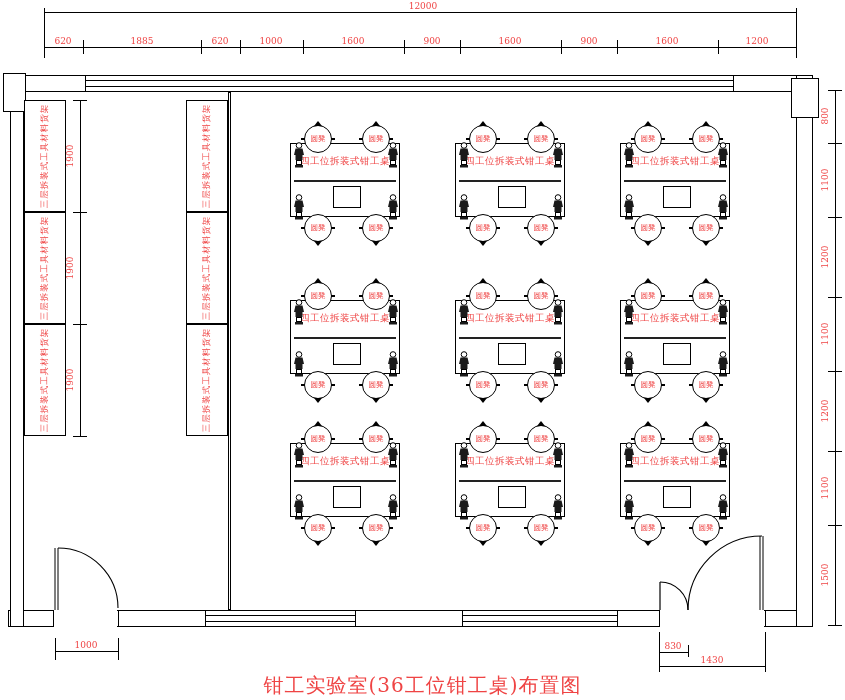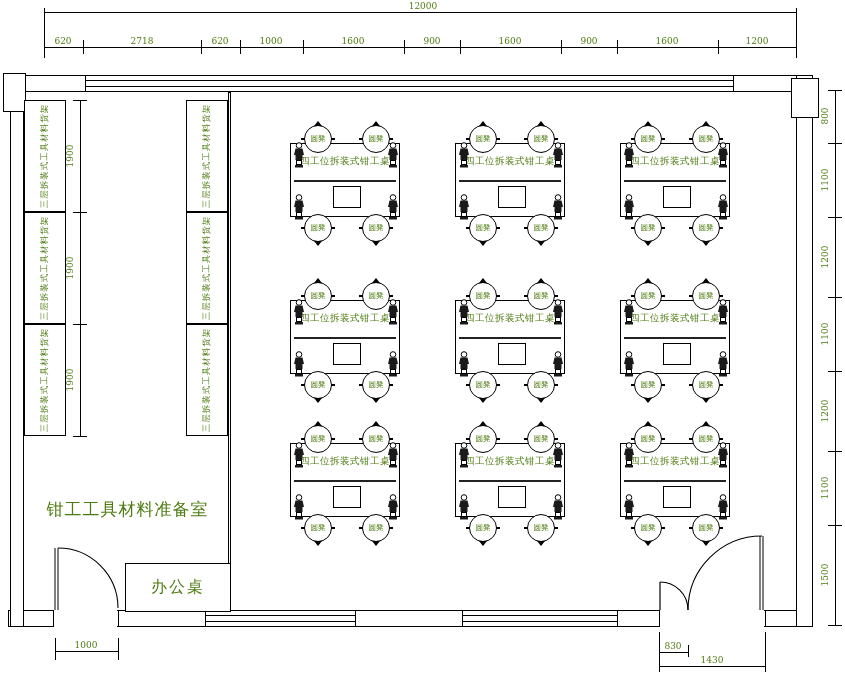--- a/index.html
+++ b/index.html
@@ -1,17 +1,17 @@
 <!DOCTYPE html>
 <html><head>
 <meta charset="utf-8">
 <style>
   html,body{margin:0;padding:0;background:#fff}
   #plan{position:relative;width:845px;height:700px;background:#fff;overflow:hidden;
-        font-family:"DejaVu Serif","Liberation Serif",serif;color:#4d7c0f}
+        font-family:"DejaVu Serif","Liberation Serif",serif;color:#ef4444}
   .abs{position:absolute}
   .wall{position:absolute;background:#fff;border:1px solid #000;box-sizing:border-box}
   .lh{position:absolute;height:1px;background:#000}
   .lv{position:absolute;width:1px;background:#000}
   .erase{position:absolute;background:#fff}
   .dimtxt{position:absolute;font-size:9px;white-space:nowrap;text-align:center}
   .vrot{display:flex;align-items:center;justify-content:center}
   .vrot span{transform:rotate(-90deg);white-space:nowrap;font-size:9px}
   .shelf{position:absolute;border:1px solid #000;background:#fff;box-sizing:border-box;
          display:flex;align-items:center;justify-content:center}
@@ -90,52 +90,49 @@
   <svg class="abs" style="left:655px;top:528px" width="115" height="84">
     <line x1="5" y1="54" x2="5" y2="82" stroke="#000" stroke-width="1.2"></line>
     <path d="M5,54 A28,28 0 0 1 33,82" fill="none" stroke="#000" stroke-width="1.1"></path>
     <line x1="105" y1="8" x2="105" y2="82" stroke="#000" stroke-width="1"></line>
     <line x1="108" y1="8" x2="108" y2="82" stroke="#000" stroke-width="1"></line>
     <path d="M107,8 A74,74 0 0 0 33,82" fill="none" stroke="#000" stroke-width="1.1"></path>
   </svg>
 
   <div class="lv" style="left:80px;top:100px;height:336px"></div>
 
-  <div class="roomlabel" style="left:30px;top:498px;width:195px">钳工工具材料准备室</div>
-
-  <div class="desk" style="left:125px;top:563px;width:104px;height:47px">
-    <span>办公桌</span>
-  </div>
+
 
   <div class="lv" style="left:55px;top:638px;height:22px"></div>
   <div class="lv" style="left:118px;top:638px;height:22px"></div>
   <div class="lh" style="left:55px;top:651px;width:63px"></div>
   <div class="dimtxt" style="left:61px;top:640px;width:50px">1000</div>
 
   <div class="lv" style="left:659px;top:632px;height:40px"></div>
   <div class="lv" style="left:688px;top:645px;height:12px"></div>
   <div class="lv" style="left:765px;top:632px;height:40px"></div>
   <div class="lh" style="left:659px;top:652px;width:29px"></div>
   <div class="dimtxt" style="left:655px;top:641px;width:36px">830</div>
   <div class="lh" style="left:659px;top:666px;width:106px"></div>
   <div class="dimtxt" style="left:687px;top:655px;width:50px">1430</div>
 
+  <div id="title">钳工实验室(36工位钳工桌)布置图</div>
 <div class="lv" style="left: 44px; top: 40px; height: 14px;"></div>
     <div class="lv" style="left: 83px; top: 40px; height: 14px;"></div>
     <div class="lv" style="left: 201px; top: 40px; height: 14px;"></div>
     <div class="lv" style="left: 240px; top: 40px; height: 14px;"></div>
     <div class="lv" style="left: 303px; top: 40px; height: 14px;"></div>
     <div class="lv" style="left: 404px; top: 40px; height: 14px;"></div>
     <div class="lv" style="left: 460px; top: 40px; height: 14px;"></div>
     <div class="lv" style="left: 561px; top: 40px; height: 14px;"></div>
     <div class="lv" style="left: 617px; top: 40px; height: 14px;"></div>
     <div class="lv" style="left: 718px; top: 40px; height: 14px;"></div>
     <div class="lv" style="left: 796px; top: 40px; height: 14px;"></div>
     <div class="dimtxt" style="left: 43px; top: 36px; width: 40px;">620</div>
-    <div class="dimtxt" style="left: 122px; top: 36px; width: 40px;">2718</div>
+    <div class="dimtxt" style="left: 122px; top: 36px; width: 40px;">1885</div>
     <div class="dimtxt" style="left: 200px; top: 36px; width: 40px;">620</div>
     <div class="dimtxt" style="left: 251px; top: 36px; width: 40px;">1000</div>
     <div class="dimtxt" style="left: 333px; top: 36px; width: 40px;">1600</div>
     <div class="dimtxt" style="left: 412px; top: 36px; width: 40px;">900</div>
     <div class="dimtxt" style="left: 490px; top: 36px; width: 40px;">1600</div>
     <div class="dimtxt" style="left: 569px; top: 36px; width: 40px;">900</div>
     <div class="dimtxt" style="left: 647px; top: 36px; width: 40px;">1600</div>
     <div class="dimtxt" style="left: 737px; top: 36px; width: 40px;">1200</div>
     <div class="lh" style="left: 828px; top: 90px; width: 14px;"></div>
     <div class="lh" style="left: 828px; top: 143px; width: 14px;"></div>

